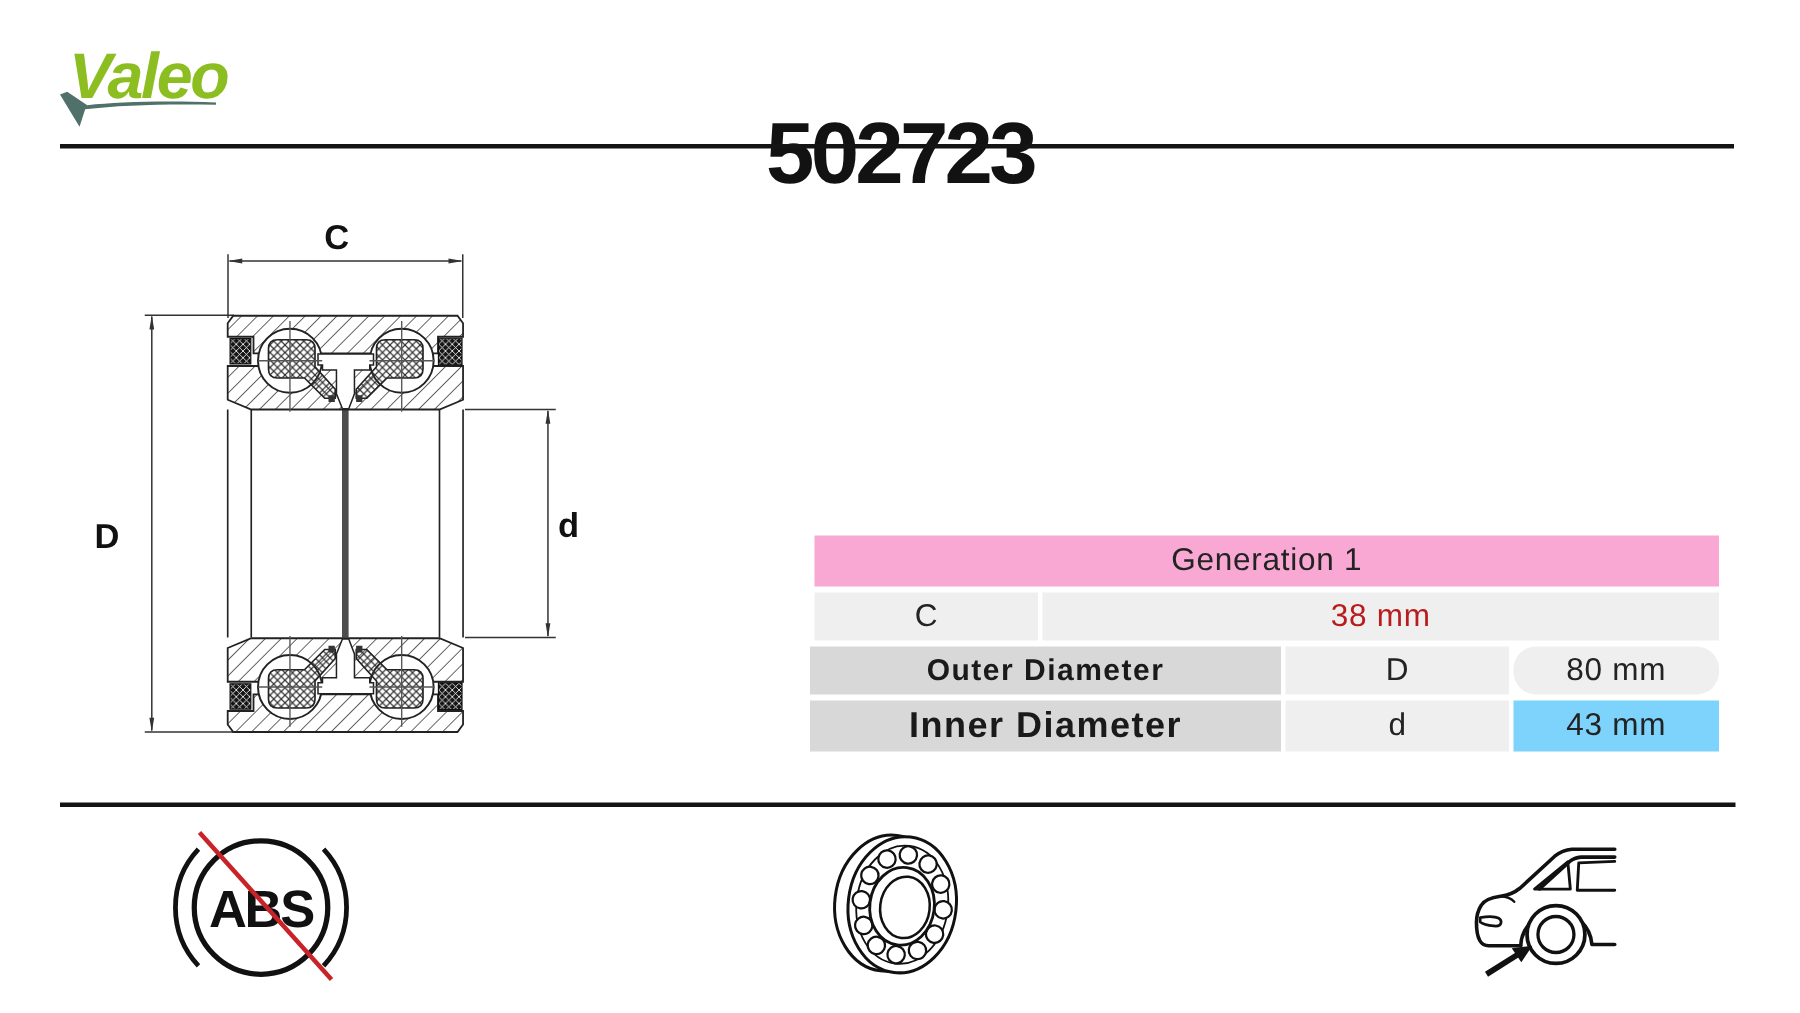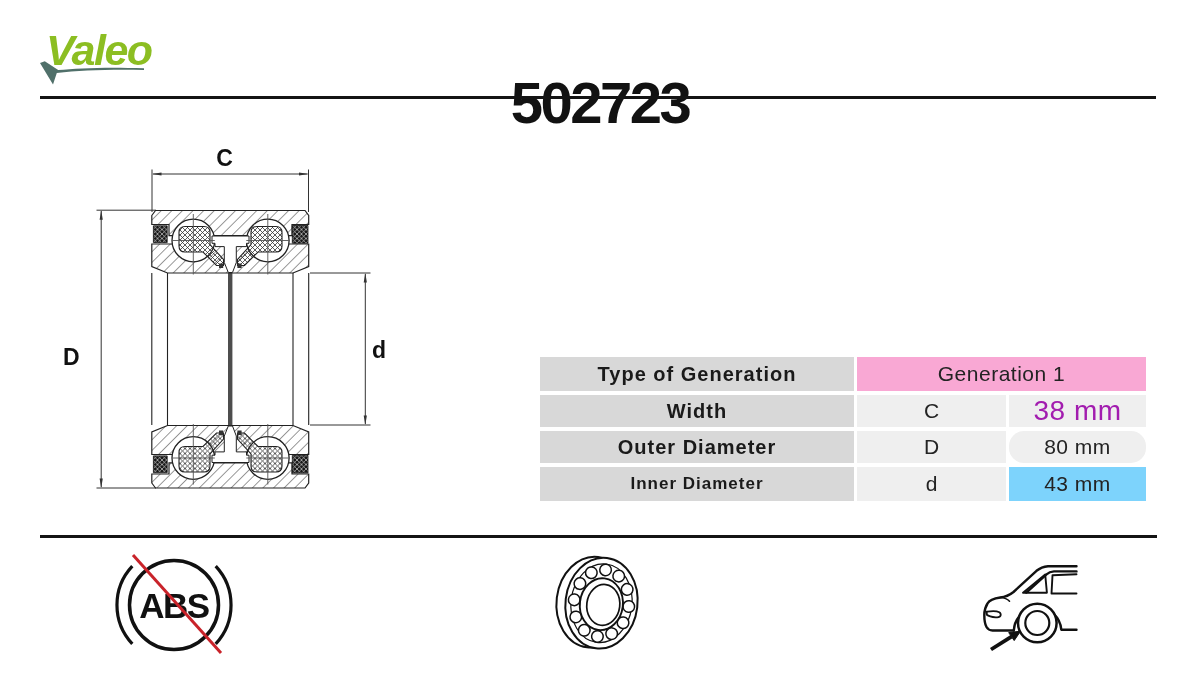--- a/index.html
+++ b/index.html
@@ -118,43 +118,41 @@
       <line x1="267.8" y1="214" x2="267.8" y2="274.5"></line>
       <line x1="172" y1="240.5" x2="214.8" y2="240.5"></line>
       <line x1="246.3" y1="240.5" x2="289.5" y2="240.5"></line>
     </g>
   </g>
 </svg>
 
 <div class="abs" style="left:540px;top:357px;width:606px;color:#1a1a1a;">
 
   <div style="display:flex;height:34px;margin-bottom:4px;">
-    <div style="width:314px;background:#d8d8d8;display:flex;align-items:center;justify-content:center;font-weight:bold;font-size:20px;letter-spacing:1px;">Type of Generation</div>
     <div style="width:3px;"></div>
     <div style="flex:1;background:#f9a8d4;display:flex;align-items:center;justify-content:center;font-size:21px;letter-spacing:0.5px;color:#232323;">Generation 1</div>
   </div>
 
   <div style="display:flex;height:32px;margin-bottom:4px;">
-    <div style="width:314px;background:#d8d8d8;display:flex;align-items:center;justify-content:center;font-weight:bold;font-size:20px;letter-spacing:1px;">Width</div>
     <div style="width:3px;"></div>
     <div style="width:149px;background:#efefef;display:flex;align-items:center;justify-content:center;font-size:21px;color:#232323;">C</div>
     <div style="width:3px;"></div>
-    <div style="flex:1;background:#efefef;display:flex;align-items:center;justify-content:center;font-size:28px;letter-spacing:0.5px;color:#a21caf;">38 mm</div>
+    <div style="flex:1;background:#efefef;display:flex;align-items:center;justify-content:center;font-size:21px;letter-spacing:0.5px;color:#b91c1c;">38 mm</div>
   </div>
 
   <div style="display:flex;height:32px;margin-bottom:4px;">
     <div style="width:314px;background:#d8d8d8;display:flex;align-items:center;justify-content:center;font-weight:bold;font-size:20px;letter-spacing:1px;">Outer Diameter</div>
     <div style="width:3px;"></div>
     <div style="width:149px;background:#efefef;display:flex;align-items:center;justify-content:center;font-size:21px;color:#232323;">D</div>
     <div style="width:3px;"></div>
     <div style="flex:1;background:#efefef;display:flex;align-items:center;justify-content:center;font-size:21px;letter-spacing:0.5px;color:#232323;border-radius:15px;">80 mm</div>
   </div>
 
   <div style="display:flex;height:34px;">
-    <div style="width:314px;background:#d8d8d8;display:flex;align-items:center;justify-content:center;font-weight:bold;font-size:17px;letter-spacing:1px;">Inner Diameter</div>
+    <div style="width:314px;background:#d8d8d8;display:flex;align-items:center;justify-content:center;font-weight:bold;font-size:24px;letter-spacing:1px;">Inner Diameter</div>
     <div style="width:3px;"></div>
     <div style="width:149px;background:#efefef;display:flex;align-items:center;justify-content:center;font-size:21px;color:#232323;">d</div>
     <div style="width:3px;"></div>
     <div style="flex:1;background:#7dd3fc;display:flex;align-items:center;justify-content:center;font-size:21px;letter-spacing:0.5px;color:#232323;">43 mm</div>
   </div>
 </div>
 
 <svg class="abs" style="left:110px;top:548px" width="128" height="112" viewBox="110 548 128 112">
   <circle cx="174" cy="605" r="44.5" fill="none" stroke="#111" stroke-width="3.5"></circle>
   <path d="M132.3,566.1 A57,57 0 0 0 132.3,643.9" fill="none" stroke="#111" stroke-width="3.2"></path>

